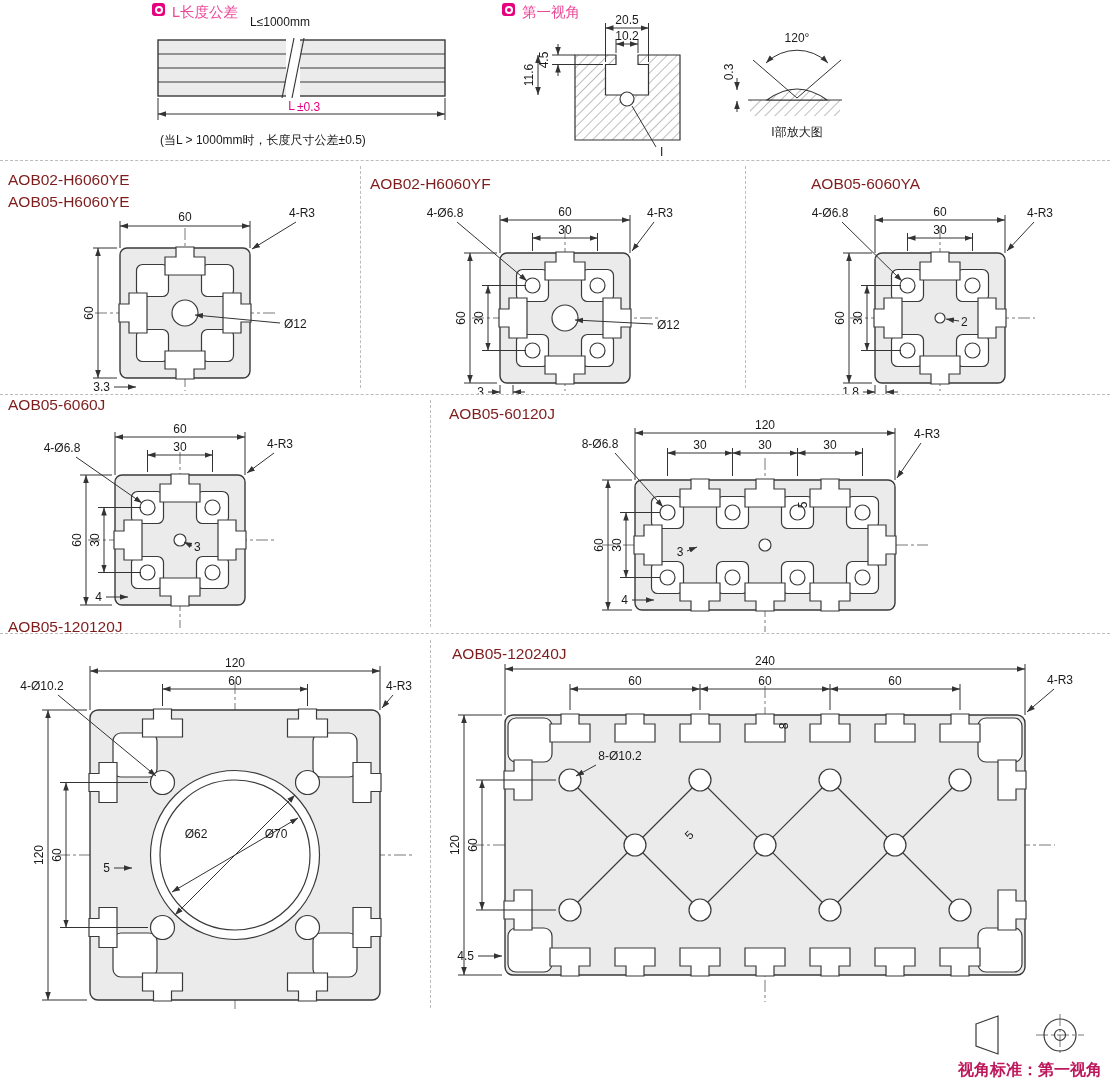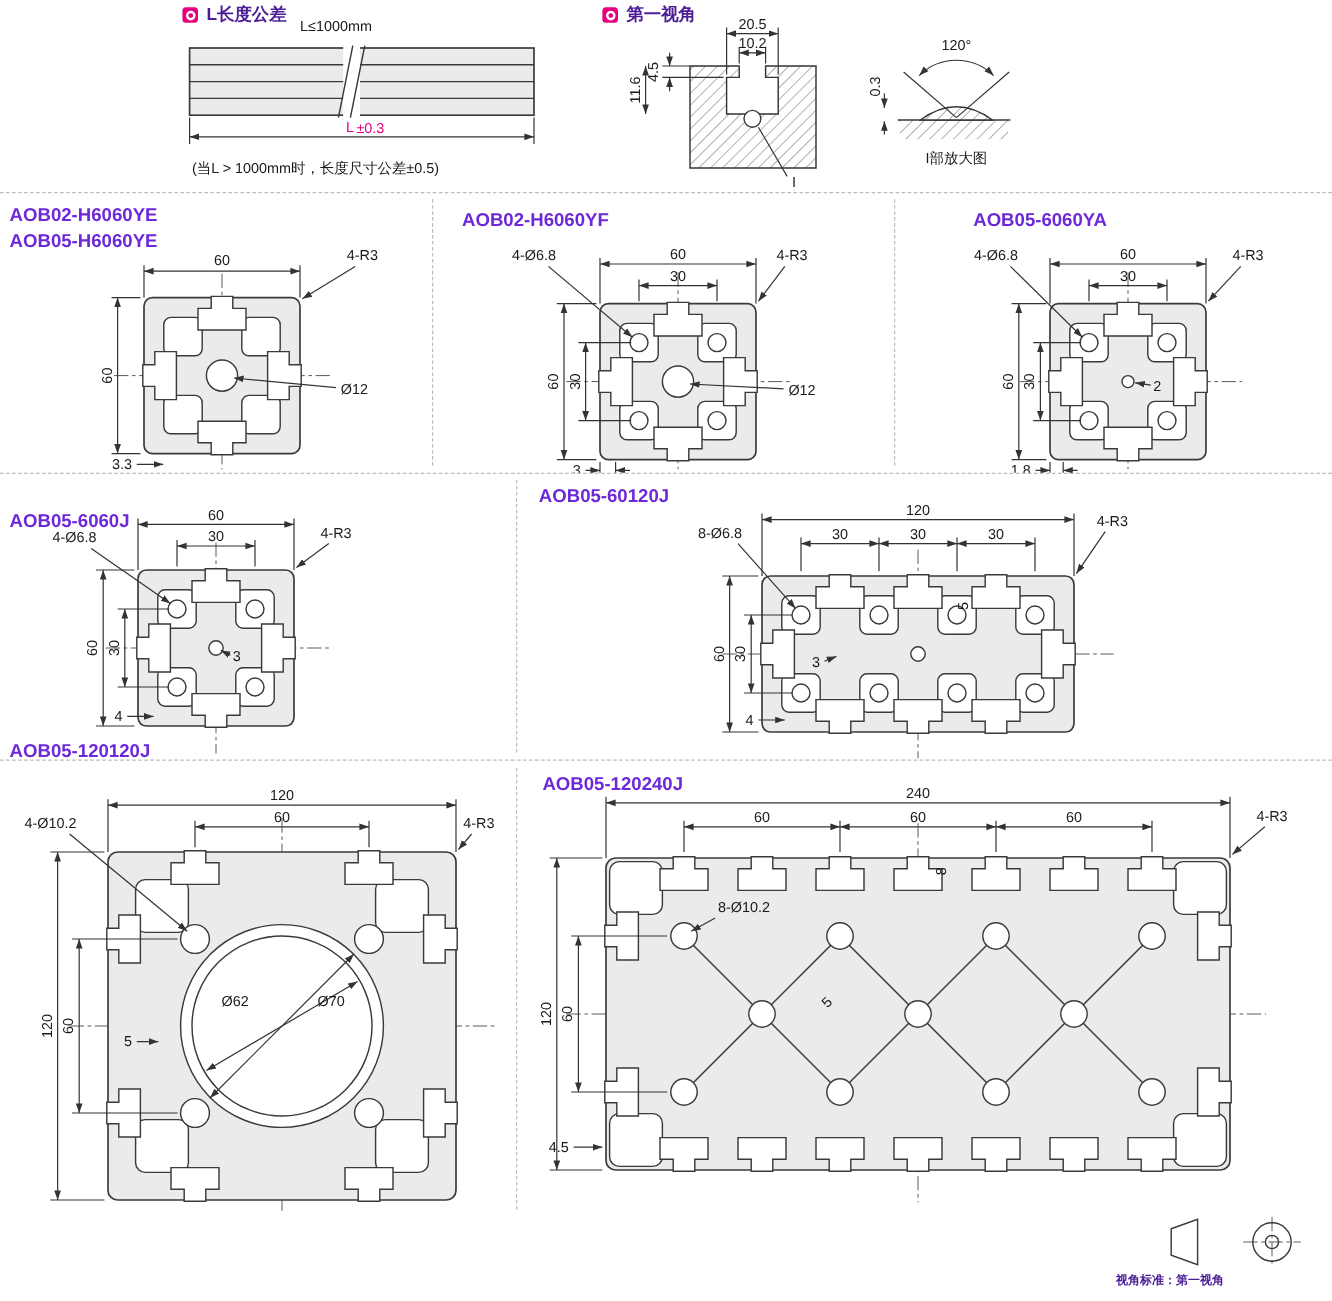--- a/index.html
+++ b/index.html
@@ -1,26 +1,26 @@
 <!DOCTYPE html>
 <html lang="zh"><head>
 <meta charset="utf-8">
 <style>
   *{margin:0;padding:0;box-sizing:border-box}
   html,body{background:#fff}
   #page{position:relative;width:1110px;height:1084px;background:#fff;overflow:hidden;
         font-family:"Liberation Sans",sans-serif;color:#222}
   .abs{position:absolute}
-  .sec-title{display:flex;align-items:center;gap:7px;font-size:14.5px;font-weight:700;color:#4c1d95}
+  .sec-title{display:flex;align-items:flex-start;gap:7px;font-size:14.5px;font-weight:400;color:#ec4899}
   .sec-icon{width:13px;height:13px;background:#e6007e;border-radius:3px;position:relative;flex:0 0 auto}
   .sec-icon::after{content:"";position:absolute;inset:2.5px;border:2px solid #fff;border-radius:50%}
-  .model-title{font-size:15.5px;font-weight:700;color:#6d28d9;line-height:22px}
+  .model-title{font-size:15.5px;font-weight:400;color:#7f1d1d;line-height:22px}
   .hdash{position:absolute;left:0;width:1110px;border-top:1px dashed #bcbcbc}
   .vdash{position:absolute;border-left:1px dashed #bcbcbc}
-  .footer-text{font-size:10px;font-weight:600;color:#4c1d95;}
+  .footer-text{font-size:16px;font-weight:600;color:#be185d;text-align:right}
   svg text{font-family:"Liberation Sans",sans-serif;font-size:12px;fill:#1a1a1a}
   .body{fill:#ebebeb;stroke:#3a3a3a;stroke-width:1.4}
   .white{fill:#fff;stroke:#3a3a3a;stroke-width:1.2}
   .thin{fill:none;stroke:#3a3a3a;stroke-width:1.2}
   .ext{stroke:#333;stroke-width:1;fill:none}
   .dim{stroke:#333;stroke-width:1;fill:none;marker-start:url(#mA);marker-end:url(#mA)}
   .dime{stroke:#333;stroke-width:1;fill:none;marker-end:url(#mA)}
   .cl{stroke:#555;stroke-width:0.8;fill:none;stroke-dasharray:12 3 3 3}
   .mag{fill:#e6007e}
 </style>
@@ -211,21 +211,21 @@
     <line class="ext" x1="117" y1="43" x2="93" y2="43"></line>
     <line class="ext" x1="117" y1="173" x2="93" y2="173"></line>
     <line class="dim" x1="98" y1="43" x2="98" y2="173"></line>
     <text x="93" y="108" text-anchor="middle" transform="rotate(-90 93 108)">60</text>
     <text x="284" y="123">Ø12</text>
     <line class="dime" x1="280" y1="118" x2="195" y2="110"></line>
     <text x="110" y="186" text-anchor="end">3.3</text>
     <line class="dime" x1="114" y1="182" x2="136" y2="182"></line>
   </svg>
 
-  <div class="abs model-title" style="left:385px;top:173px">
+  <div class="abs model-title" style="left:370px;top:173px">
     <div>AOB02-H6060YF</div>
   </div>
   <svg class="abs" style="left:360px;top:205px" width="385" height="189">
     <line class="cl" x1="112" y1="113" x2="300" y2="113"></line>
     <line class="cl" x1="205" y1="22" x2="205" y2="186"></line>
     <use href="#p6060" transform="translate(205,113)"></use>
     <circle class="white" cx="172.5" cy="80.5" r="7.5"></circle>
       <circle class="white" cx="237.5" cy="80.5" r="7.5"></circle>
     <circle class="white" cx="172.5" cy="145.5" r="7.5"></circle>
       <circle class="white" cx="237.5" cy="145.5" r="7.5"></circle>
@@ -293,21 +293,21 @@
     <text x="117" y="113" text-anchor="middle" transform="rotate(-90 117 113)">30</text>
     <text x="216" y="121">2</text>
     <line class="dime" x1="214" y1="116" x2="201" y2="114"></line>
     <line class="ext" x1="130" y1="180" x2="130" y2="191"></line>
     <line class="ext" x1="141" y1="180" x2="141" y2="191"></line>
     <line class="dime" x1="118" y1="187" x2="130" y2="187"></line>
     <line class="dime" x1="153" y1="187" x2="141" y2="187"></line>
     <text x="114" y="191" text-anchor="end">1.8</text>
   </svg>
 
-  <div class="abs model-title" style="left:8px;top:424px">
+  <div class="abs model-title" style="left:8px;top:394px">
     <div>AOB05-6060J</div>
   </div>
   <svg class="abs" style="left:0;top:400px" width="430" height="233">
     <line class="cl" x1="88" y1="140" x2="275" y2="140"></line>
     <line class="cl" x1="180" y1="52" x2="180" y2="228"></line>
     <use href="#p6060" transform="translate(180,140)"></use>
     <circle class="white" cx="147.5" cy="107.5" r="7.5"></circle>
       <circle class="white" cx="212.5" cy="107.5" r="7.5"></circle>
     <circle class="white" cx="147.5" cy="172.5" r="7.5"></circle>
       <circle class="white" cx="212.5" cy="172.5" r="7.5"></circle>

